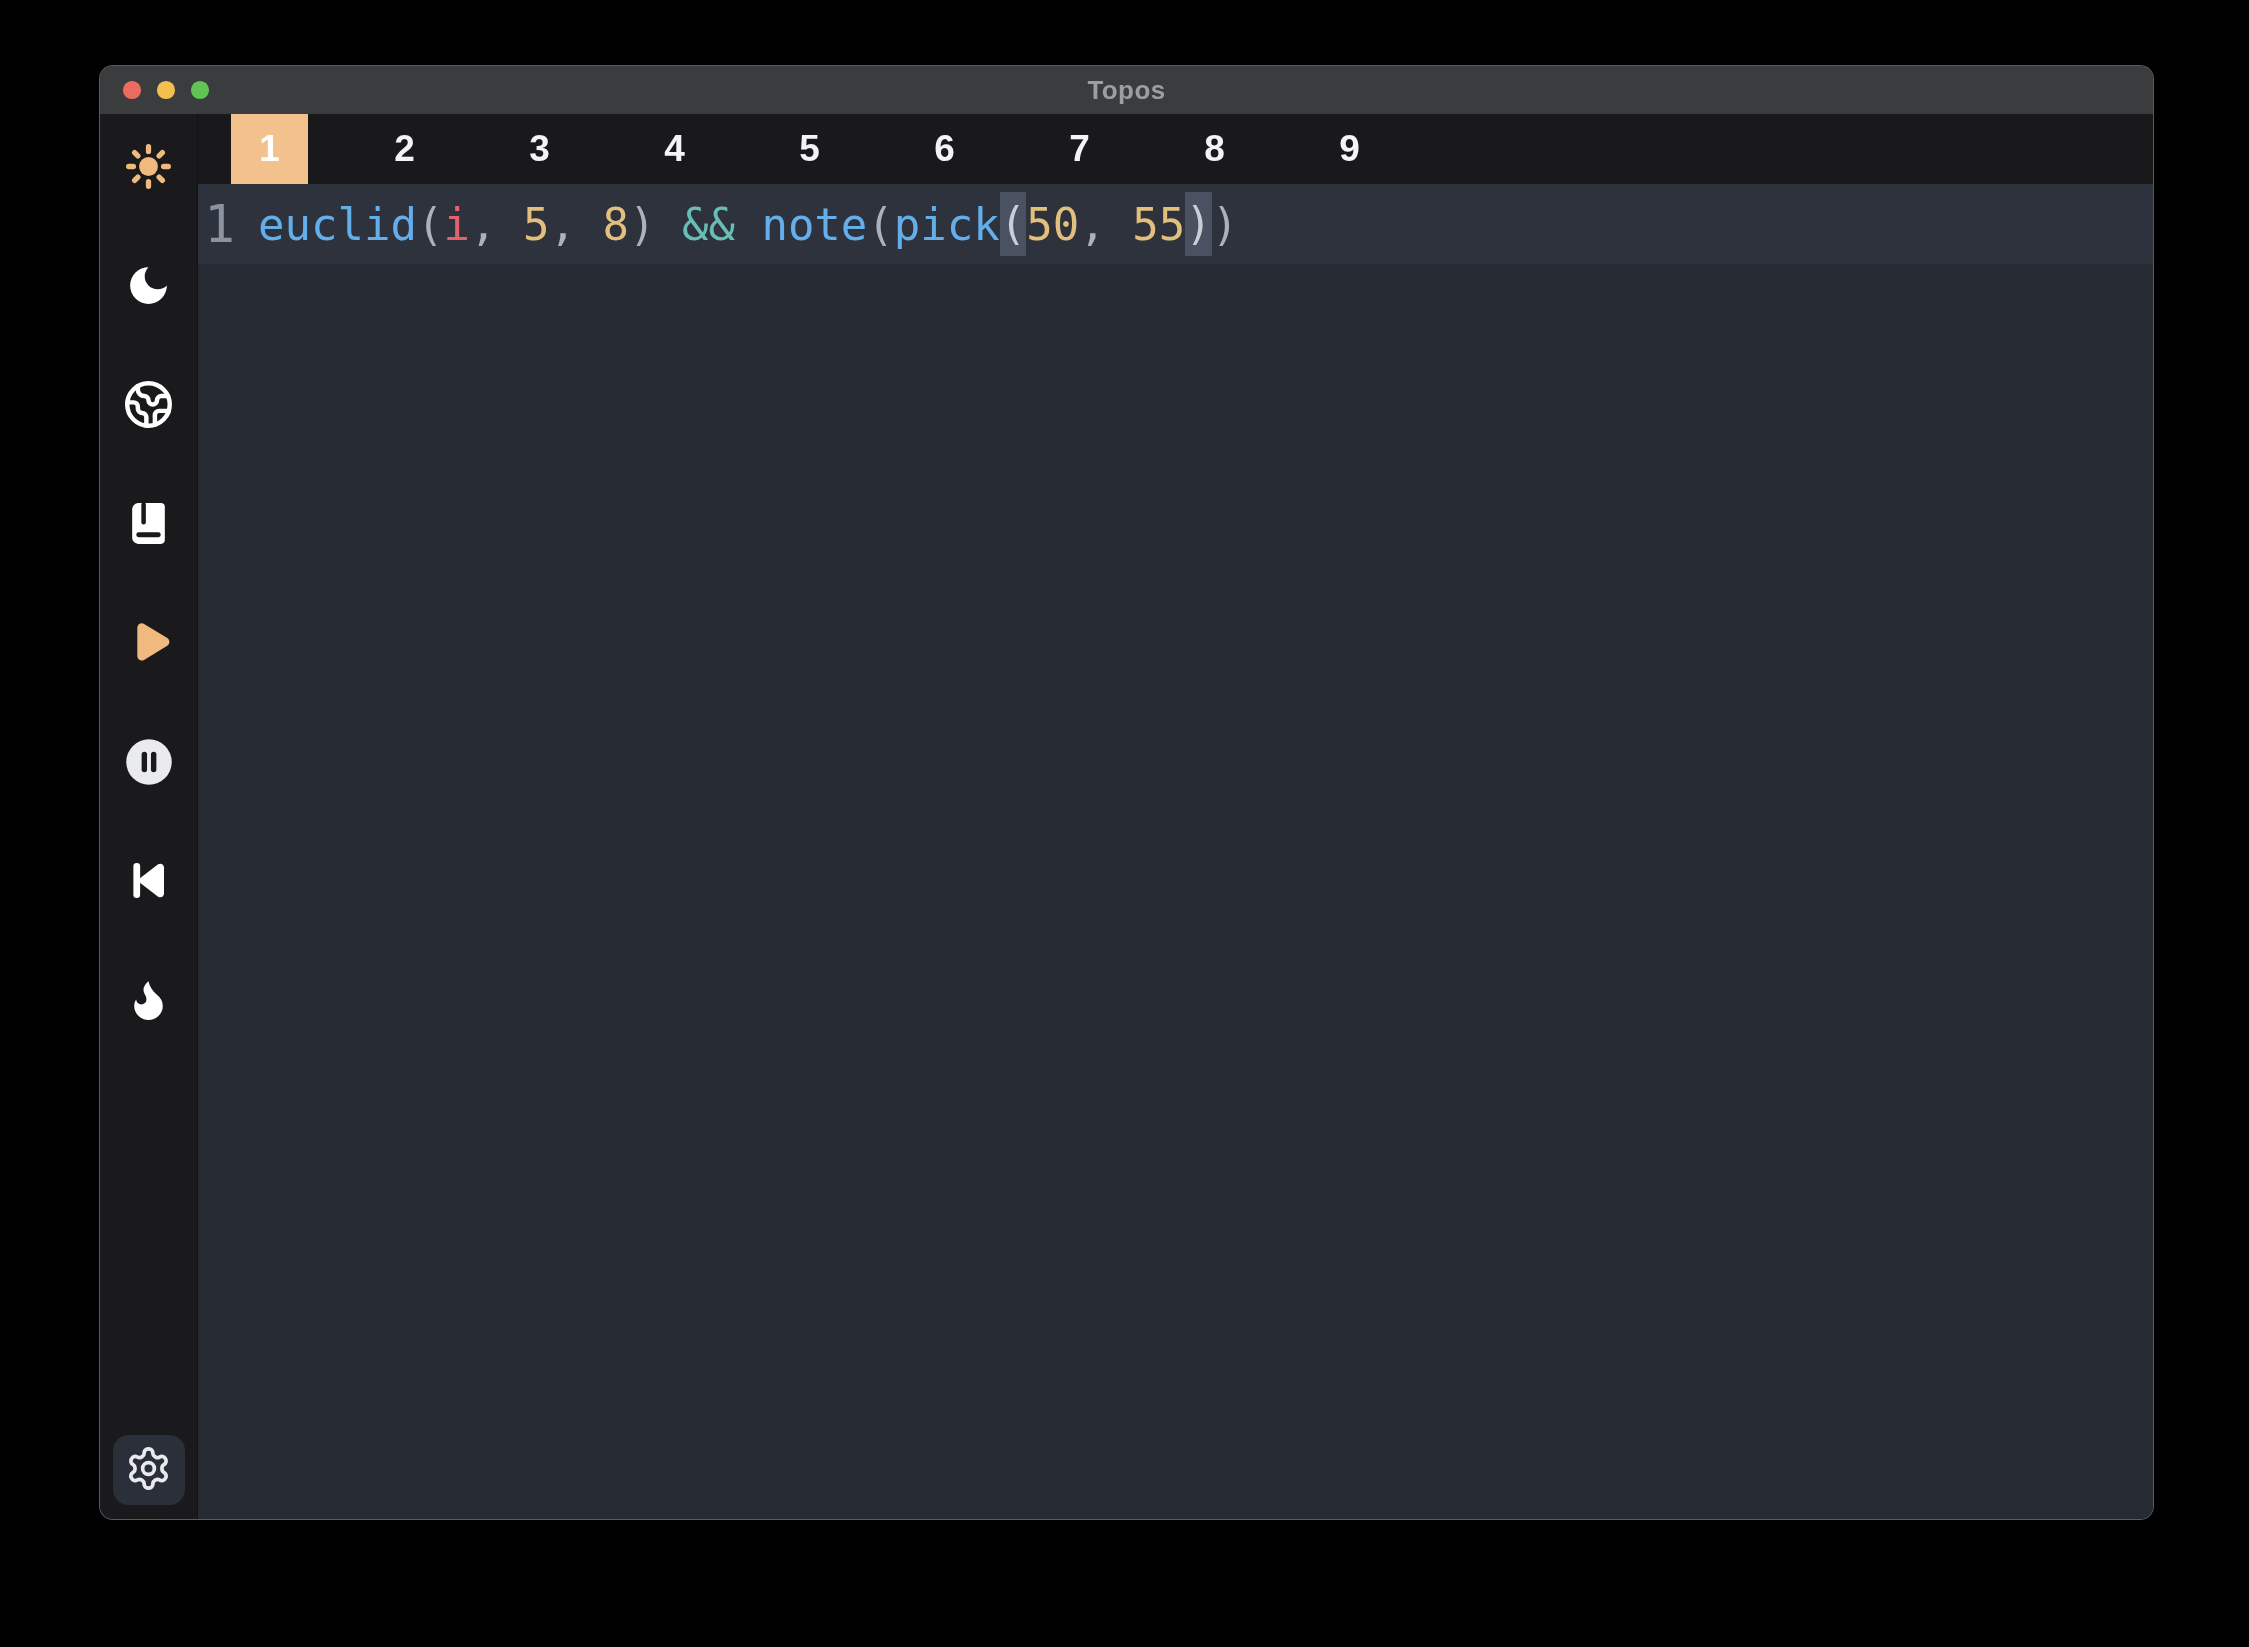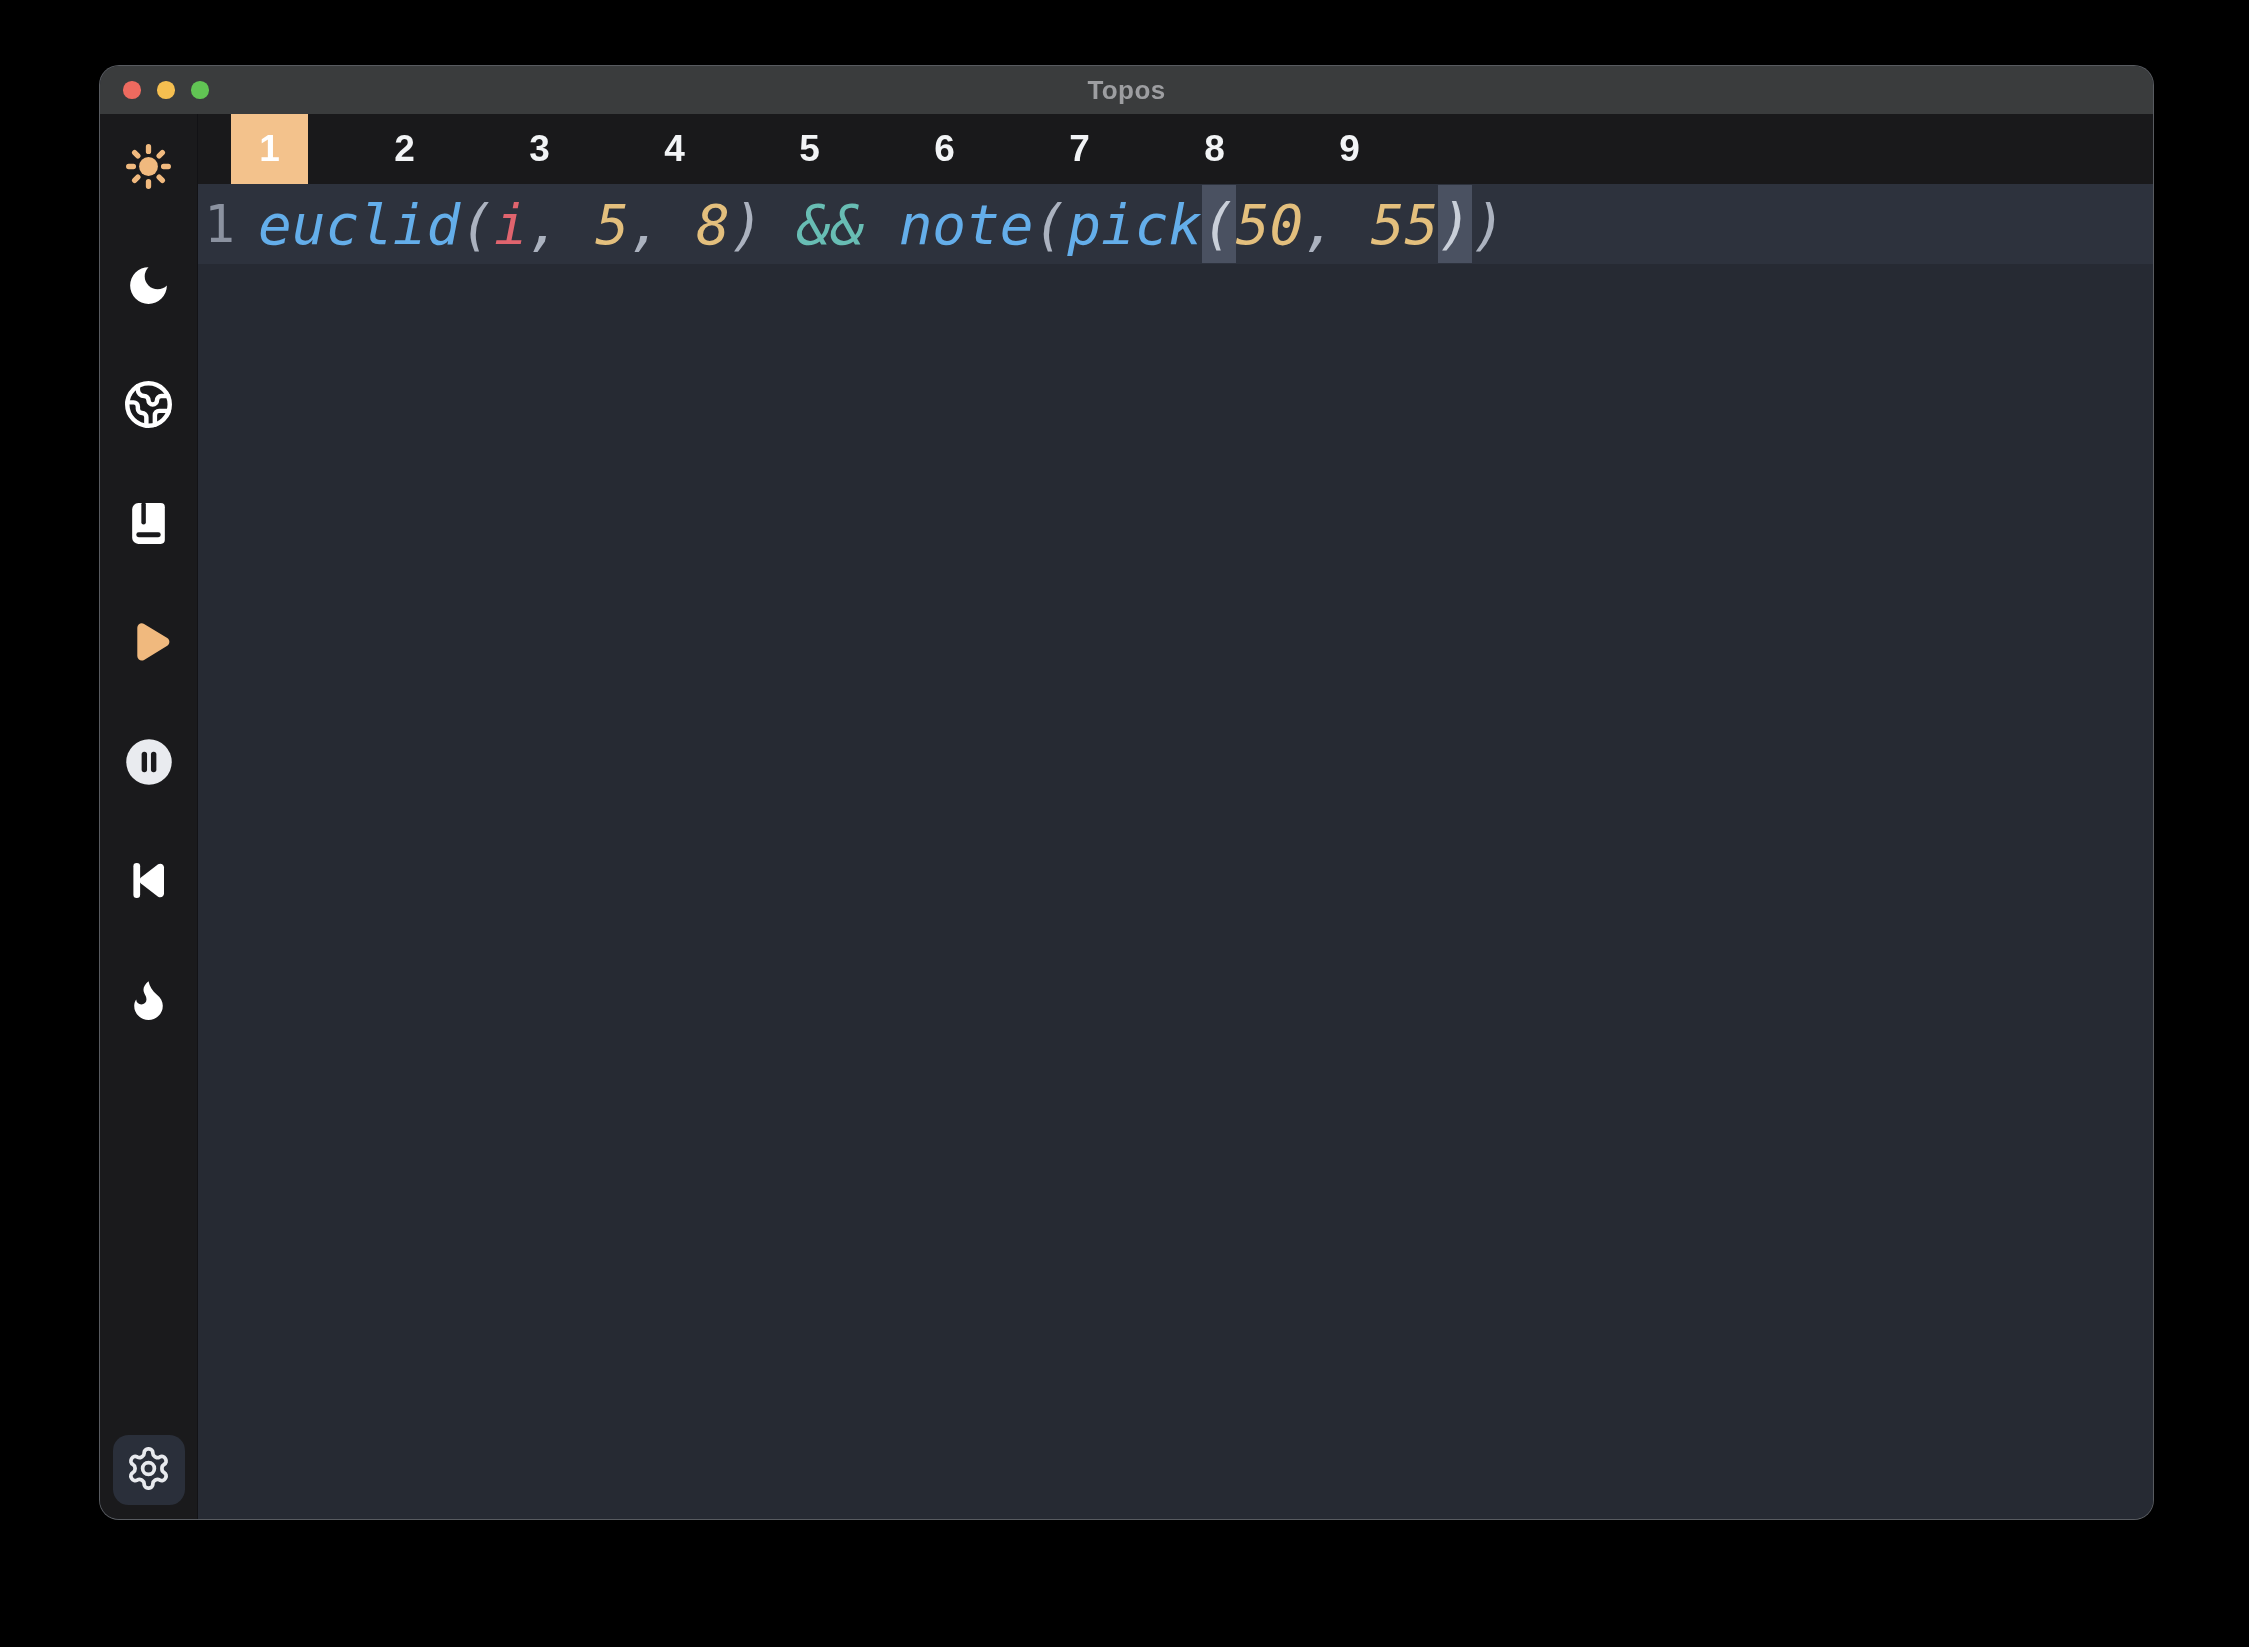--- a/index.html
+++ b/index.html
@@ -2,21 +2,21 @@
 <html style="font-size:14px"><head>
 <meta charset="utf-8">
 <style>
   html,body { margin:0; padding:0; background:#000; }
   .stage {
     position:relative; width:2250px; height:1648px; background:#000;
     font-family:"Liberation Sans", sans-serif; overflow:hidden;
   }
   .window {
     position:absolute; left:99px; top:65px; width:2053px; height:1453px;
-    border-radius:20px; overflow:hidden; background:#262a33;
+    border-radius:14px; overflow:hidden; background:#262a33;
     border:0.9px solid rgba(150,150,150,0.45);
     box-shadow:0 35px 105px rgba(0,0,0,0.75);
     display:flex; flex-direction:column;
   }
   
   .titlebar {
     flex:0 0 48px; background:#3a3c3d; position:relative;
     display:flex; align-items:center; justify-content:center;
   }
   .traffic-lights {
@@ -60,21 +60,21 @@
   .editor {
     flex:1; background:#262a33; font-family:"DejaVu Sans Mono", monospace;
     cursor:text;
   }
   .code-line {
     height:80px; display:flex; align-items:center; background:#2d323d;
   }
   .gutter {
     flex:0 0 37px; text-align:right; color:#8b92a0; font-size:51px;
   }
-  .code { margin-left:23px; font-size:56px; white-space:pre;font-style:italic; }
+  .code { margin-left:23px; font-size:44px; white-space:pre; }
   .tok-bracket-hl { padding:6.1px 0; }
 </style>
 </head>
 <body>
 
 <div class="stage">
   <div class="window">
 
     <div class="titlebar">
       <div class="traffic-lights" id="traffic-lights">

